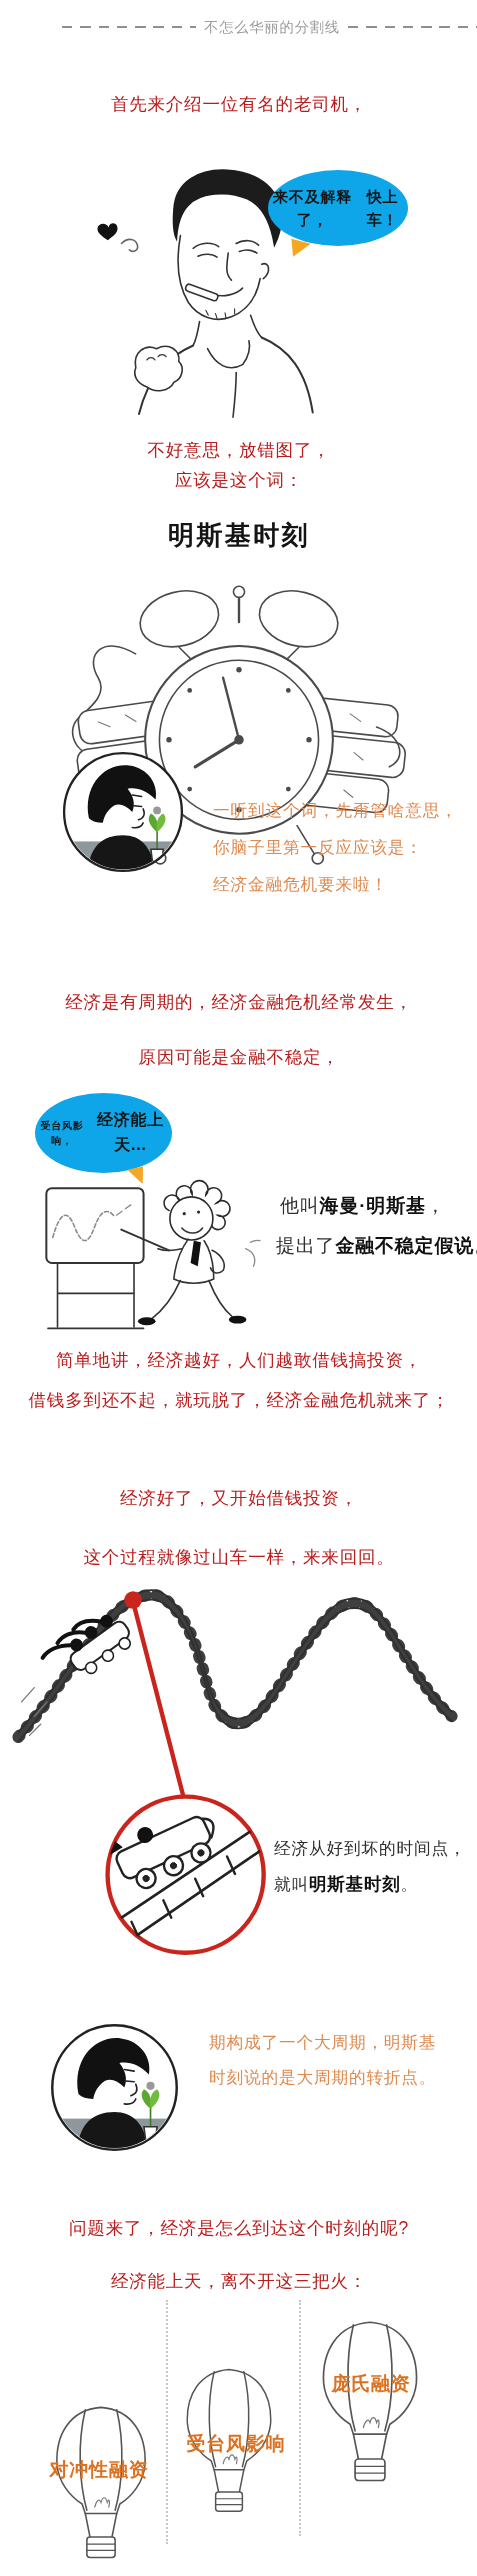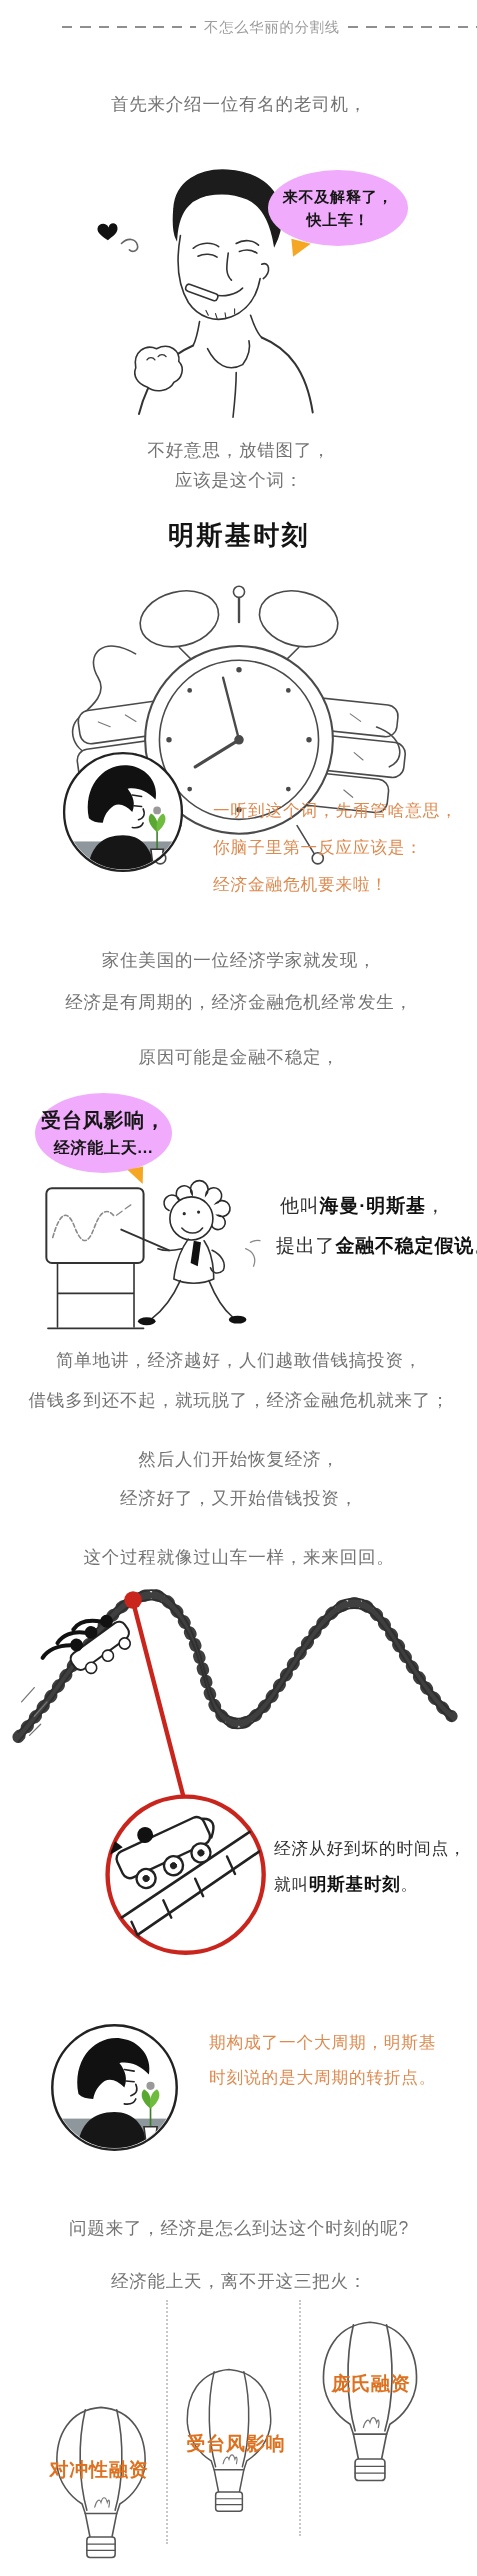--- a/index.html
+++ b/index.html
@@ -1,25 +1,25 @@
 <!DOCTYPE html>
 <html style="font-size:12.7px"><head>
 <meta charset="utf-8">
 <style>
   html,body{margin:0;padding:0;background:#ffffff;}
   .page{position:relative;width:478px;height:2576px;margin:8px auto;background:#fff;overflow:hidden;
         font-family:"Liberation Sans","DejaVu Sans",sans-serif;color:#3d3d3d;padding-left:33px;}
   .abs{position:absolute;}
   .ctr{width:478px;left:0;text-align:center;}
-  .body-line{font-size:17.5px;letter-spacing:0.8px;color:#737373;}
+  .body-line{font-size:17.5px;letter-spacing:0.8px;color:#b91c1c;}
   .big-title{font-size:26px;font-weight:700;color:#141414;letter-spacing:2.4px;}
   .divider-row{top:9.6px;width:478px;display:flex;align-items:center;justify-content:center;gap:8px;}
   .dash-seg{height:2.4px;width:134px;background:repeating-linear-gradient(90deg,#8f8f8f 0 10.4px,transparent 10.4px 18.3px);}
   .divider-label{font-size:14.3px;color:#9b9b9b;letter-spacing:0.8px;white-space:nowrap;}
-  .bubble{background:#f0abfc;border-radius:50%;display:flex;flex-direction:column;justify-content:center;
+  .bubble{background:#0ea5e9;border-radius:50%;display:flex;justify-content:center;
           align-items:center;text-align:center;}
   .bubble .bl{font-size:15px;font-weight:700;color:#161616;line-height:1.55;letter-spacing:0.8px;}
   .bubble-tail{position:absolute;width:0;height:0;}
   .note-orange{font-size:16.7px;color:#DE8A4F;letter-spacing:0.8px;}
   .caption{font-size:19px;color:#2e2e2e;letter-spacing:0.8px;white-space:nowrap;}
   .caption b{color:#111;}
   .coaster-cap{font-size:16.7px;color:#2e2e2e;letter-spacing:0.8px;white-space:nowrap;}
   .coaster-cap b{font-size:17.5px;color:#111;}
   .balloon-label{font-size:19px;font-weight:700;color:#DE711F;letter-spacing:0.8px;text-align:center;white-space:nowrap;}
   .vdots{width:0;border-left:2.4px dotted #c7c7c7;}
@@ -133,26 +133,25 @@
       <circle cx="124" cy="78" r="5" fill="#999"></circle>
       <path d="M116,128 h16 l-2,16 h-12 Z" fill="#fff" stroke="#333" stroke-width="2"></path>
     </g>
   </svg>
   <div class="abs" style="left:213px;top:784px;width:256px;">
     <div class="note-orange" style="line-height:37px;">一听到这个词，先甭管啥意思，</div>
     <div class="note-orange" style="line-height:37px;">你脑子里第一反应应该是：</div>
     <div class="note-orange" style="line-height:37px;">经济金融危机要来啦！</div>
   </div>
 
-  <div class="abs ctr body-line" style="top:940px;">家住美国的一位经济学家就发现，</div>
   <div class="abs ctr body-line" style="top:982px;">经济是有周期的，经济金融危机经常发生，</div>
   <div class="abs ctr body-line" style="top:1037px;">原因可能是金融不稳定，</div>
 
   <div class="abs bubble" style="left:35px;top:1085px;width:137px;height:80px;">
-    <div class="bl" style="font-size:20px;">受台风影响，</div>
+    <div class="bl" style="font-size:10px;">受台风影响，</div>
     <div class="bl" style="font-size:16px;">经济能上天...</div>
     <div class="bubble-tail" style="right:27px;bottom:-12px;border-top:17.5px solid #F5A623;border-left:12.7px solid transparent;border-right:4.8px solid transparent;transform:rotate(-12deg);"></div>
   </div>
 
   <svg class="abs" style="left:32px;top:1153px;" width="263" height="177" viewBox="0 0 330 222">
     <g fill="none" stroke="#333" stroke-width="2" stroke-linecap="round">
       <rect x="18" y="34" width="122" height="94" rx="7" fill="#fff" stroke-width="2.5"></rect>
       <path d="M32,128 L32,208 M128,128 L128,208 M32,166 L128,166 M20,210 L140,210"></path>
       <path d="M26,96 C36,60 46,62 54,84 C62,104 70,106 78,84 C86,62 94,58 104,70" stroke="#8a8a8a" stroke-dasharray="5 3"></path>
       <path d="M106,68 l7,-5 M117,60 l7,-5" stroke="#8a8a8a" stroke-width="1.6"></path>
@@ -171,21 +170,20 @@
       <ellipse cx="258" cy="199" rx="11" ry="5" fill="#111" stroke="none"></ellipse>
       <path d="M268,110 c10,4 14,12 10,22 M274,102 c4,-2 8,-3 12,-2" stroke="#888" stroke-width="1.6"></path>
     </g>
   </svg>
 
   <div class="abs caption" style="left:280px;top:1185px;"><span>他叫</span><b>海曼·明斯基</b><span>，</span></div>
   <div class="abs caption" style="left:276px;top:1225px;"><span>提出了</span><b>金融不稳定假说</b><span>。</span></div>
 
   <div class="abs ctr body-line" style="top:1340px;">简单地讲，经济越好，人们越敢借钱搞投资，</div>
   <div class="abs ctr body-line" style="top:1380px;">借钱多到还不起，就玩脱了，经济金融危机就来了；</div>
-  <div class="abs ctr body-line" style="top:1439px;">然后人们开始恢复经济，</div>
   <div class="abs ctr body-line" style="top:1478px;">经济好了，又开始借钱投资，</div>
   <div class="abs ctr body-line" style="top:1537px;">这个过程就像过山车一样，来来回回。</div>
 
   <svg class="abs" style="left:12px;top:1560px;" width="454" height="400" viewBox="0 0 570 502">
     <defs>
         <clipPath id="mag">
           <circle cx="218" cy="385" r="98"></circle>
         </clipPath>
       </defs>
     <g fill="none" stroke-linecap="round">

